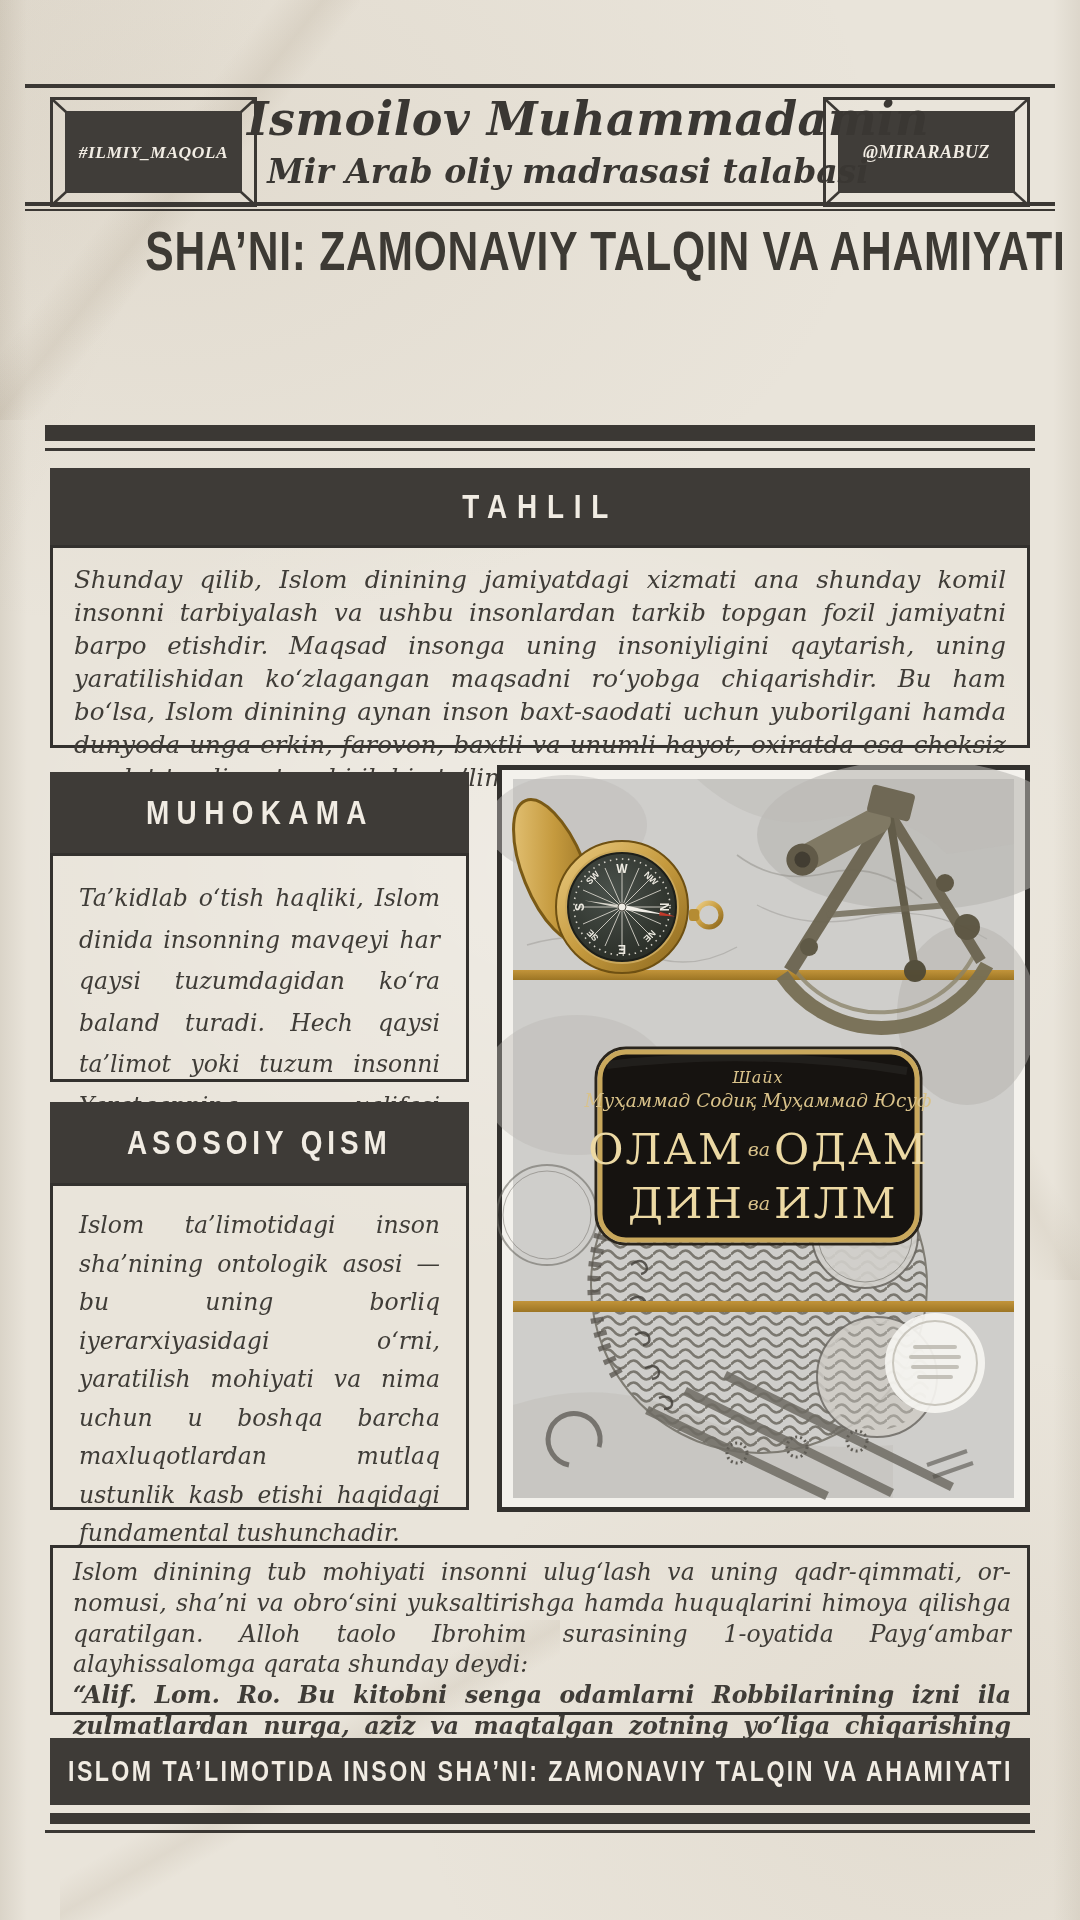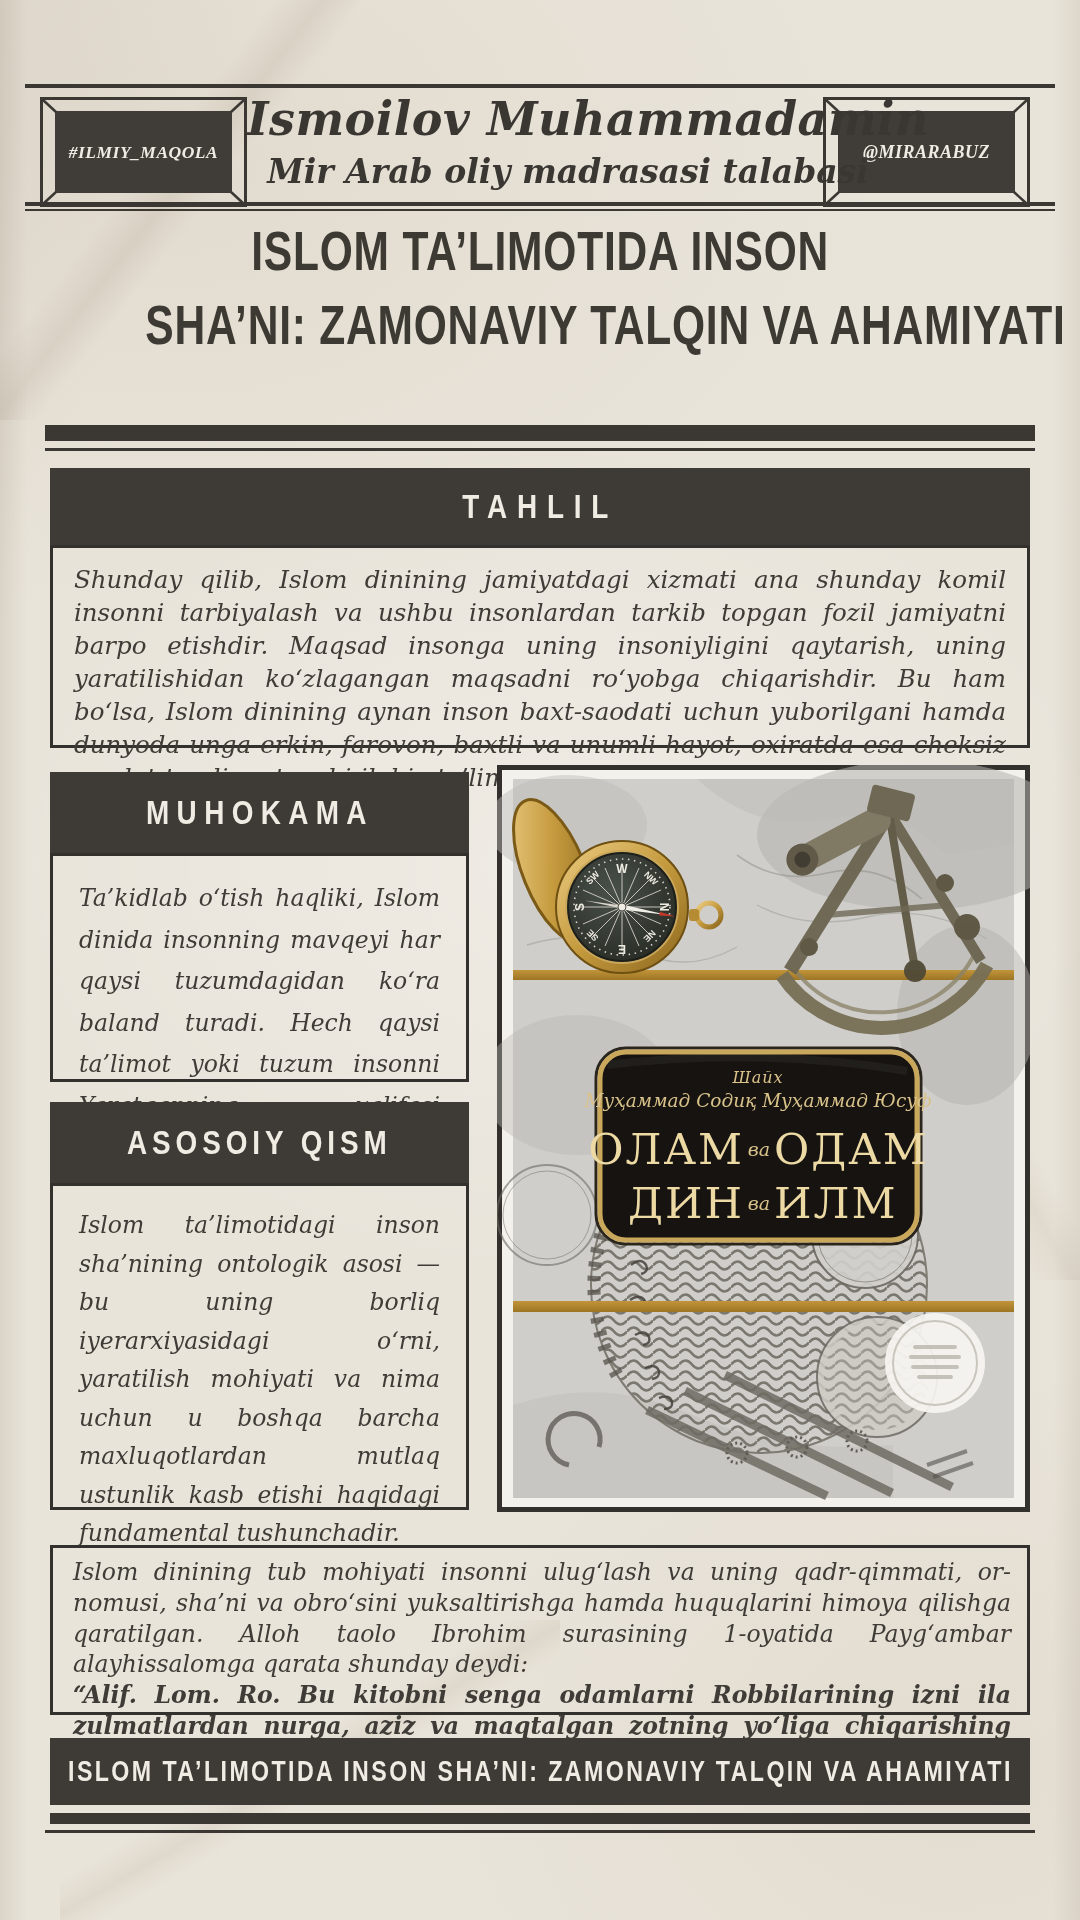--- a/index.html
+++ b/index.html
@@ -74,21 +74,21 @@
 </head>
 <body>
 
 <div class="page">
   <div class="crease c1"></div>
   <div class="crease c2"></div>
   <div class="crease c3"></div>
 
   <div class="rule" style="left:25px;top:84px;width:1030px;height:4px;"></div>
 
-  <div class="badge" style="left:40px;">
+  <div class="badge" style="left:50px;">
     <svg width="207" height="110" viewBox="0 0 207 110">
       <rect x="1.5" y="1.5" width="204" height="107" fill="none" stroke="#3b3834" stroke-width="3"></rect>
       <rect x="15" y="14" width="177" height="82" fill="#403d39"></rect>
       <line x1="3" y1="3" x2="16" y2="15" stroke="#3b3834" stroke-width="2.5"></line>
       <line x1="204" y1="3" x2="191" y2="15" stroke="#3b3834" stroke-width="2.5"></line>
       <line x1="3" y1="107" x2="16" y2="95" stroke="#3b3834" stroke-width="2.5"></line>
       <line x1="204" y1="107" x2="191" y2="95" stroke="#3b3834" stroke-width="2.5"></line>
     </svg>
     <span class="lbl">#ILMIY_MAQOLA</span>
   </div>
@@ -105,21 +105,20 @@
     <span class="lbl" style="font-size:18px;">@MIRARABUZ</span>
   </div>
 
   <div class="author-name">Ismoilov Muhammadamin</div>
   <div class="author-role">Mir Arab oliy madrasasi talabasi</div>
 
   <div class="rule" style="left:25px;top:202px;width:1030px;height:4px;"></div>
   <div class="rule" style="left:25px;top:209px;width:1030px;height:2px;"></div>
 
   <div class="main-title">
-    <div class="line"><span class="cond">ISLOM TA’LIMOTIDA INSON</span></div>
     <div class="line"><span class="cond">SHA’NI: ZAMONAVIY TALQIN VA AHAMIYATI</span></div>
   </div>
 
   <div class="rule" style="left:45px;top:425px;width:990px;height:16px;"></div>
   <div class="rule" style="left:45px;top:448px;width:990px;height:3px;"></div>
 
   <div class="bar-heading" style="left:50px;top:468px;width:980px;height:77px;">
     <span class="cond" style="font-size:34px;letter-spacing:12px;">TAHLIL</span>
   </div>
   <div class="frame-box" style="left:50px;top:545px;width:980px;height:203px;">

